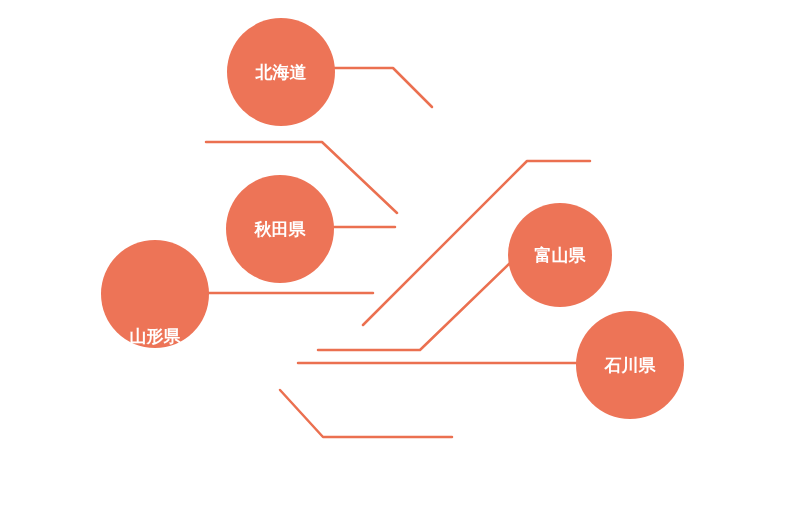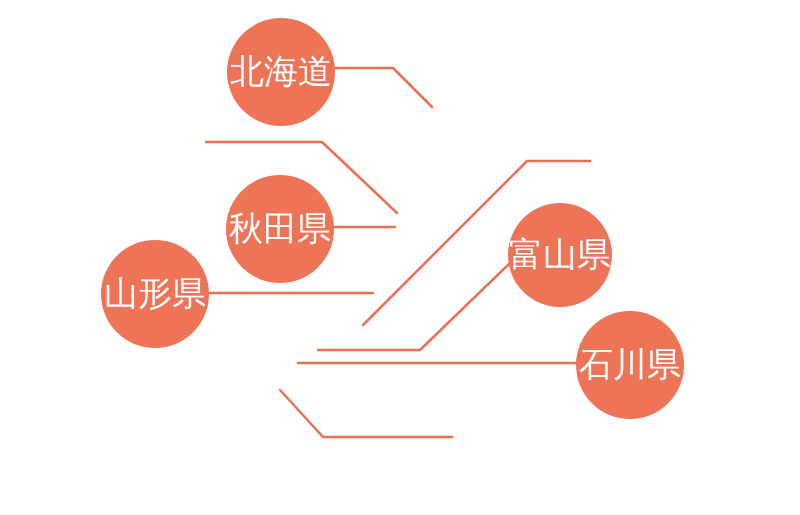--- a/index.html
+++ b/index.html
@@ -35,30 +35,30 @@
   }
   .bubble {
     position: absolute;
     width: 108px; height: 108px;
     border-radius: 50%;
     background: var(--bubble);
     display: flex;
     align-items: center;
     justify-content: center;
     color: var(--text);
-    font-size: 34px;
-    font-weight: normal;
+    font-size: 17px;
+    font-weight: bold;
     letter-spacing: 0px;
     user-select: none;
   }
   
   .pos-hokkaido { left: 227px; top:  18px; }
   .pos-aomori   { left: 100px; top:  90px; }
   .pos-akita    { left: 226px; top: 175px; }
-  .pos-yamagata { left: 101px; top: 240px; }
+  .pos-yamagata { left: 101px; top: 240px; align-items: flex-end; }
   .pos-niigata  { left: 589px; top: 106px; }
   .pos-toyama   { left: 508px; top: 203px; width: 104px; height: 104px; }
   .pos-ishikawa { left: 576px; top: 311px; }
   .pos-fukui    { left: 451px; top: 382px; }
 </style>
 </head>
 <body>
 
 <div class="canvas">
 

